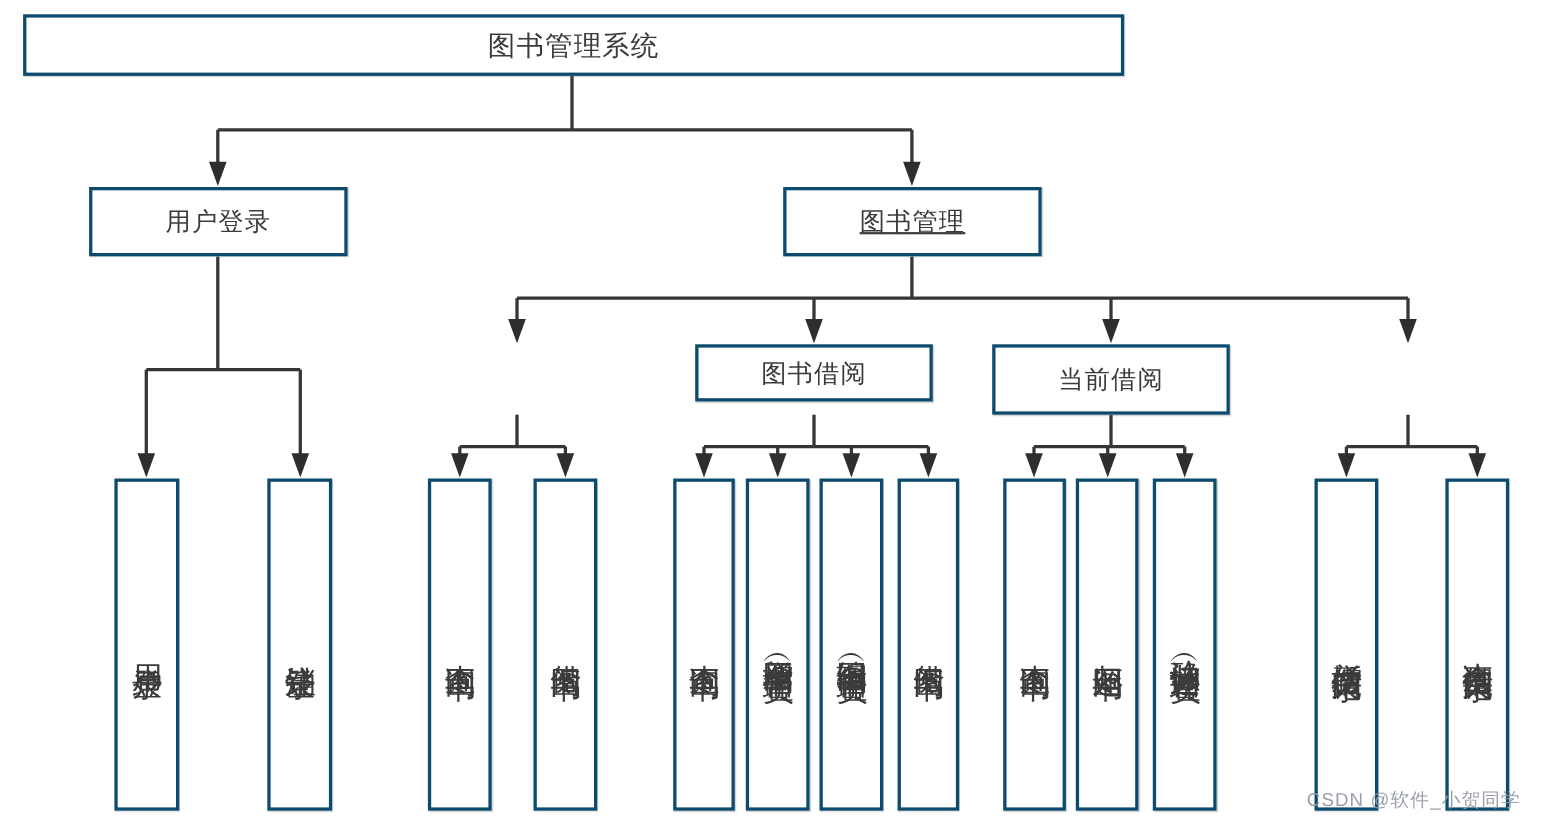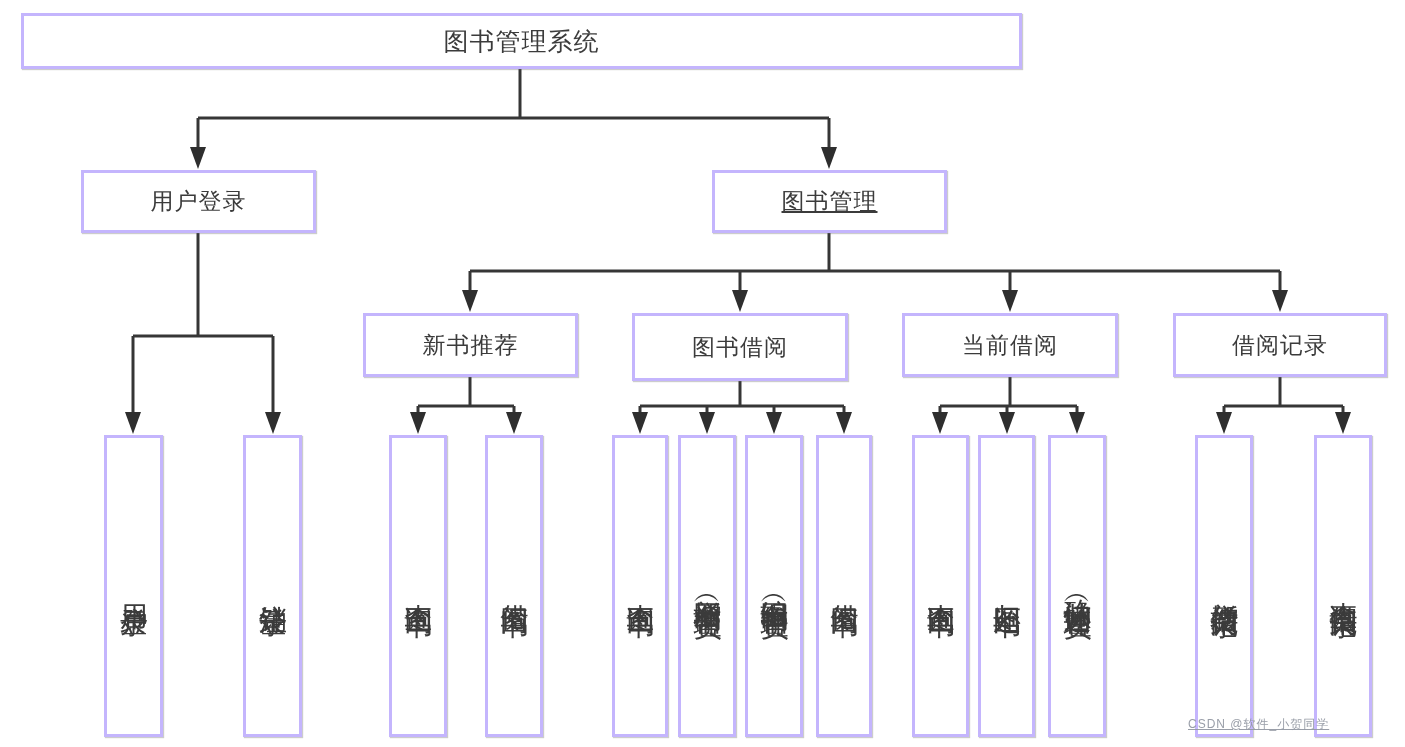--- a/index.html
+++ b/index.html
@@ -8,43 +8,42 @@
     width:1405px;height:747px;
     background:#ffffff;
     font-family:"Liberation Sans", sans-serif;
     overflow:hidden;
   }
   .wires{position:absolute;left:0;top:0;width:1405px;height:747px;}
   .box{
     position:absolute;
     box-sizing:border-box;
     background:#ffffff;
-    border:3px solid #c4b5fd;
+    border:3px solid #0c4a6e;
     box-shadow:1px 1px 1px rgba(110,110,110,0.35);
     display:flex;align-items:center;justify-content:center;
     color:#3b3b3b;
     text-align:center;
     z-index:2;
   }
   .root-box{font-size:25px;letter-spacing:1px;}
   .h-box{font-size:23px;letter-spacing:1px;}
   .v-box{
     writing-mode:vertical-rl;
     font-size:28px;
     letter-spacing:2px;
     line-height:1.0;
   }
   .watermark{
     position:absolute;
     z-index:5;
-    font-size:12px;
+    font-size:17px;
     letter-spacing:1px;
     color:rgba(148,153,163,0.95);
     white-space:nowrap;
-    text-decoration:underline;
   }
 </style>
 </head>
 <body>
 
 <div class="stage">
 
   <svg class="wires" viewBox="0 0 1405 747" xmlns="http://www.w3.org/2000/svg">
     <g stroke="#363636" stroke-width="3" fill="none">
 
@@ -112,24 +111,22 @@
       <polygon points="1216,412 1232,412 1224,434"></polygon>
       <polygon points="1335,412 1351,412 1343,434"></polygon>
     </g>
   </svg>
 
   <div class="box root-box" style="left:21px;top:13px;width:1001px;height:56px;">图书管理系统</div>
 
   <div class="box h-box" style="left:81px;top:170px;width:235px;height:63px;">用户登录</div>
   <div class="box h-box" style="left:712px;top:170px;width:235px;height:63px;text-decoration:underline;">图书管理</div>
 
-  <div class="box h-box" style="left:363px;top:313px;width:215px;height:64px;">新书推荐</div>
-  <div class="box h-box" style="left:632px;top:313px;width:216px;height:68px;">图书借阅</div>
+  <div class="box h-box" style="left:632px;top:313px;width:216px;height:52px;">图书借阅</div>
   <div class="box h-box" style="left:902px;top:313px;width:216px;height:64px;text-align:center;">当前借阅</div>
-  <div class="box h-box" style="left:1173px;top:313px;width:214px;height:64px;">借阅记录</div>
 
   <div class="box v-box" style="left:104px;top:435px;width:59px;height:302px;">用户登录</div>
   <div class="box v-box" style="left:243px;top:435px;width:59px;height:302px;">注销登录</div>
 
   <div class="box v-box" style="left:389px;top:435px;width:58px;height:302px;">查询图书</div>
   <div class="box v-box" style="left:485px;top:435px;width:58px;height:302px;">借阅图书</div>
 
   <div class="box v-box" style="left:612px;top:435px;width:56px;height:302px;">查询图书</div>
   <div class="box v-box" style="left:678px;top:435px;width:58px;height:302px;">新增图书（管理员）</div>
   <div class="box v-box" style="left:745px;top:435px;width:58px;height:302px;">编辑图书（管理员）</div>

